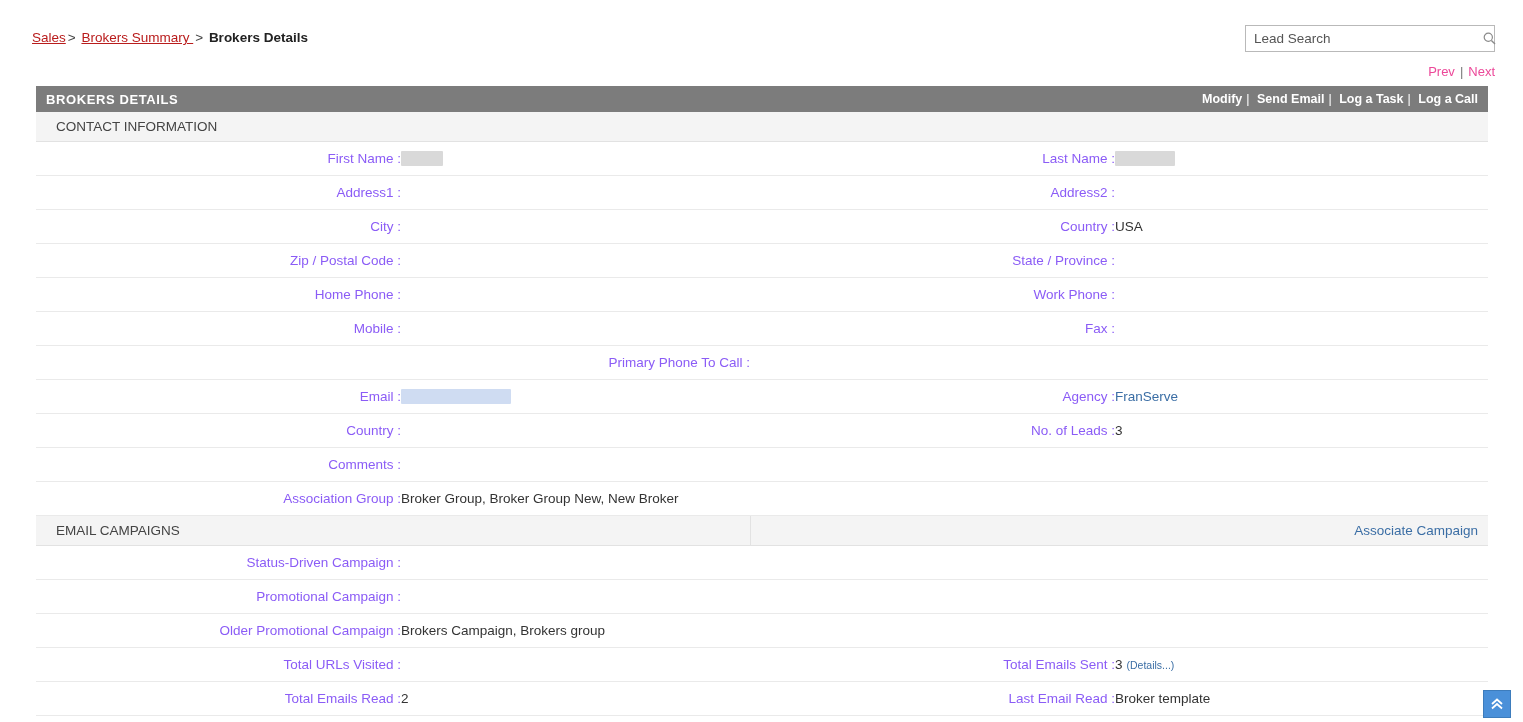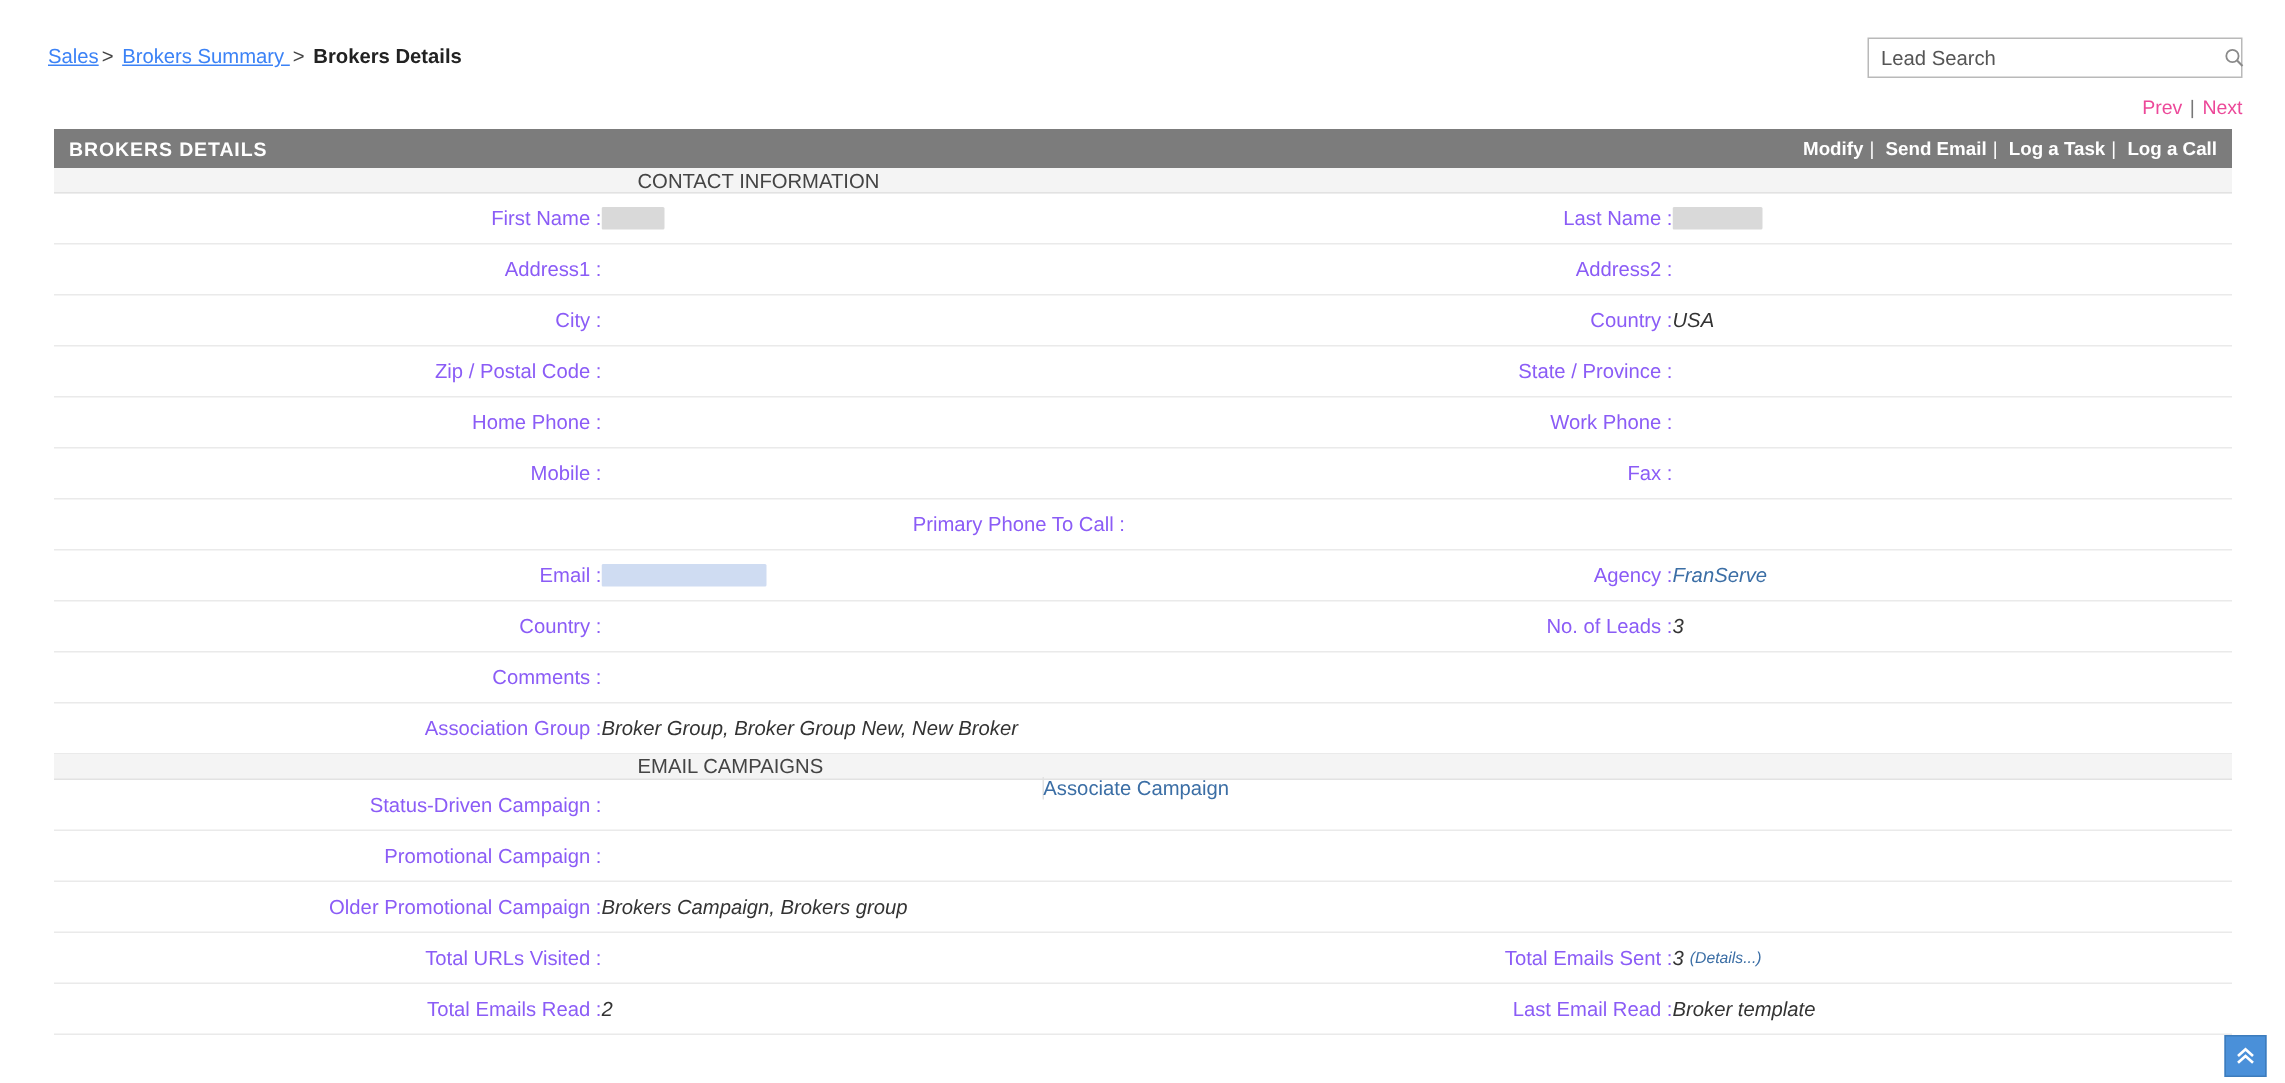--- a/index.html
+++ b/index.html
@@ -17,21 +17,21 @@
   
   .topbar {
     position: absolute; top: 0; left: 0; width: 1523px; height: 62px;
   }
   .breadcrumb {
     position: absolute; left: 32px; top: 30px;
     font-size: 13.5px; color: #444;
     white-space: nowrap;
   }
   .breadcrumb a {
-    color: #3b82f6; text-decoration: underline; cursor: pointer;
+    color: #b91c1c; text-decoration: underline; cursor: pointer;
   }
   .breadcrumb .sep { color: #444; padding: 0 2px; }
   .breadcrumb .current { font-weight: bold; color: #222; }
 
   .search-box {
     position: absolute; right: 28px; top: 25px;
     width: 250px; height: 27px;
     border: 1px solid #b9b9b9; background: #fff;
     display: flex; align-items: center; gap: 44px;
   }
@@ -69,22 +69,22 @@
     color: #ffffff;
   }
   .panel-actions { font-size: 12.5px; color: #fff; white-space: nowrap; }
   .panel-actions a {
     color: #ffffff; text-decoration: none; font-weight: bold; cursor: pointer;
   }
   .panel-actions .bar { padding: 0 4px; font-weight: normal; }
 
   
   .section-bar {
-    height: 17px; display: flex; align-items: center;
-    background: #f4f4f4; border-bottom: 1px solid #e2e2e2; flex-direction: column;
+    height: 30px; display: flex; align-items: center;
+    background: #f4f4f4; border-bottom: 1px solid #e2e2e2;
   }
   .section-bar .left {
     width: 714px; padding-left: 20px; font-size: 13.5px; color: #444;
     height: 30px; display: flex; align-items: center;
   }
   .section-bar .right {
     flex: 1; display: flex; align-items: center; justify-content: flex-end;
     padding-right: 10px; border-left: 1px solid #e2e2e2; height: 30px;
   }
   .section-bar .right a {
@@ -97,21 +97,21 @@
   .row {
     display: flex; height: 34px; align-items: stretch;
     border-bottom: 1px solid #eaeaea;
   }
   .cell { display: flex; align-items: center; }
   .lbl {
     justify-content: flex-end; 
     color: #8b5cf6; font-size: 13.5px; white-space: nowrap;
   }
   .val {
-    color: #333; font-size: 13.5px; white-space: nowrap; overflow: hidden; font-style: italic;
+    color: #333; font-size: 13.5px; white-space: nowrap; overflow: hidden;
   }
   .col-l-lbl { width: 365px; }
   .col-l-val { width: 349px; }
   .col-r-lbl { width: 365px; }
   .col-r-val { width: 373px; }
   .wide-val { width: 1087px; }
   .val a { color: #3b6ea5; text-decoration: none; cursor: pointer; }
   .masked {
     display: inline-block; height: 15px; border-radius: 1px;
     background: #d9d9d9;

